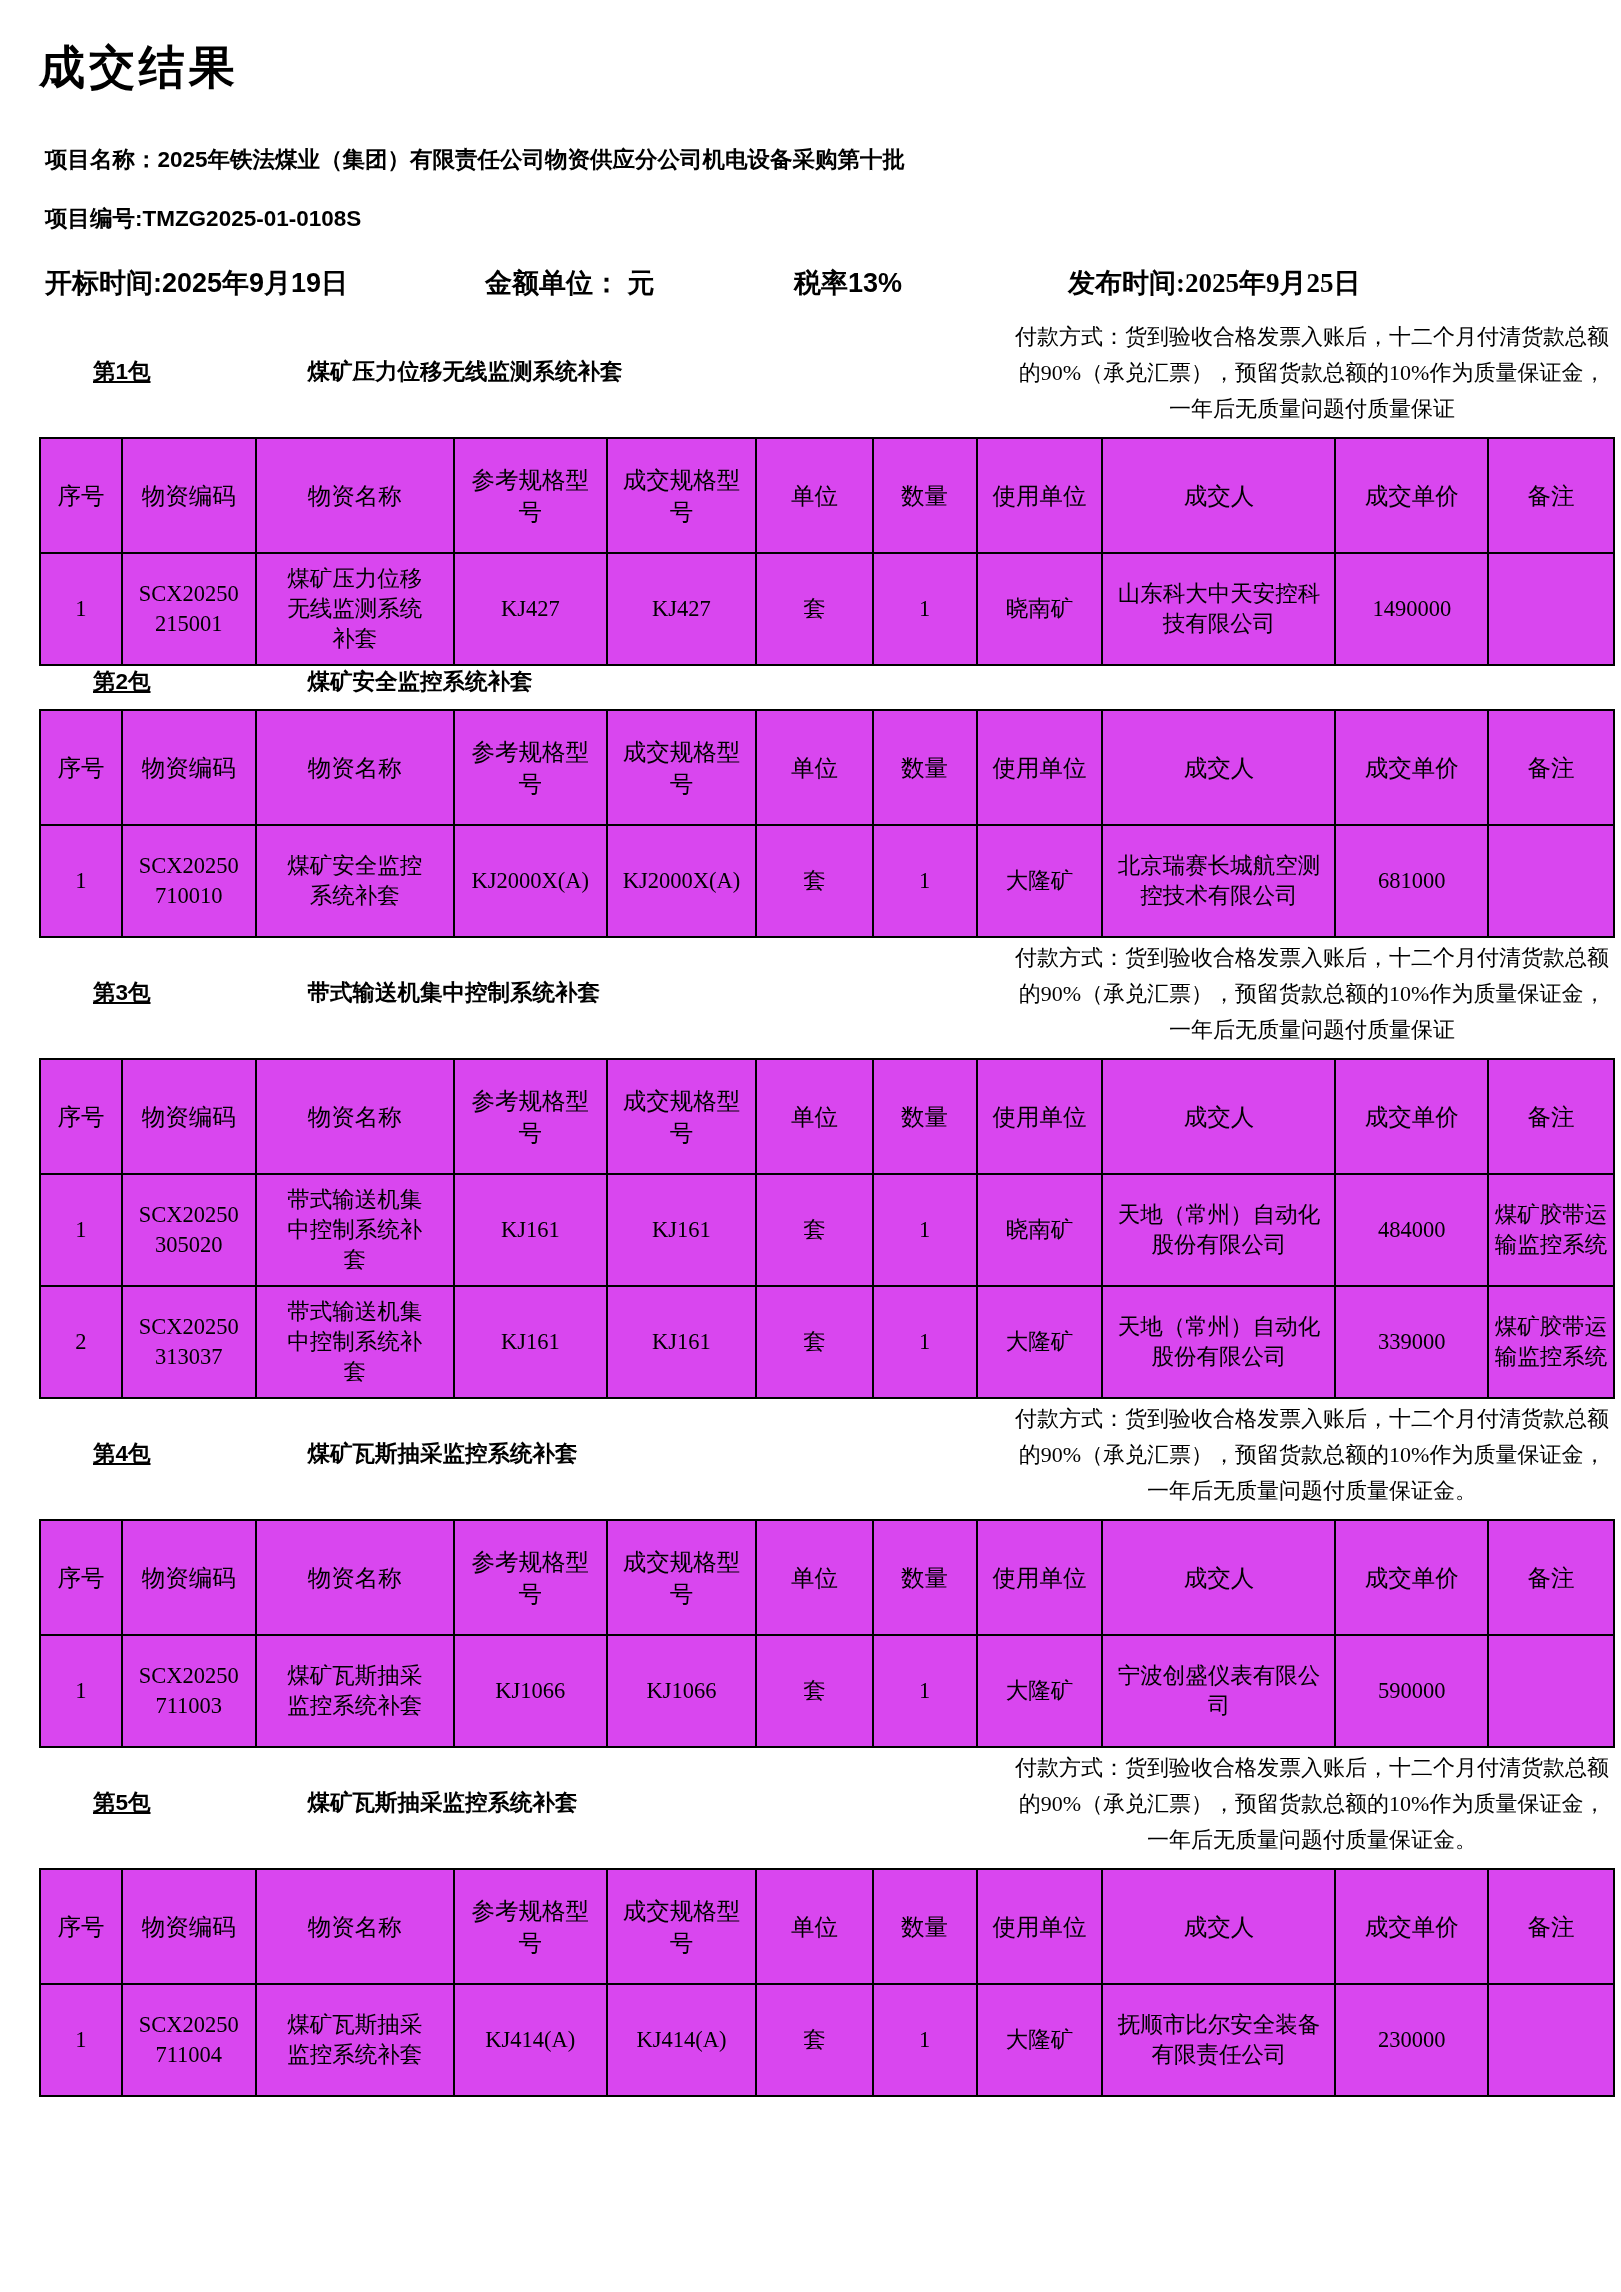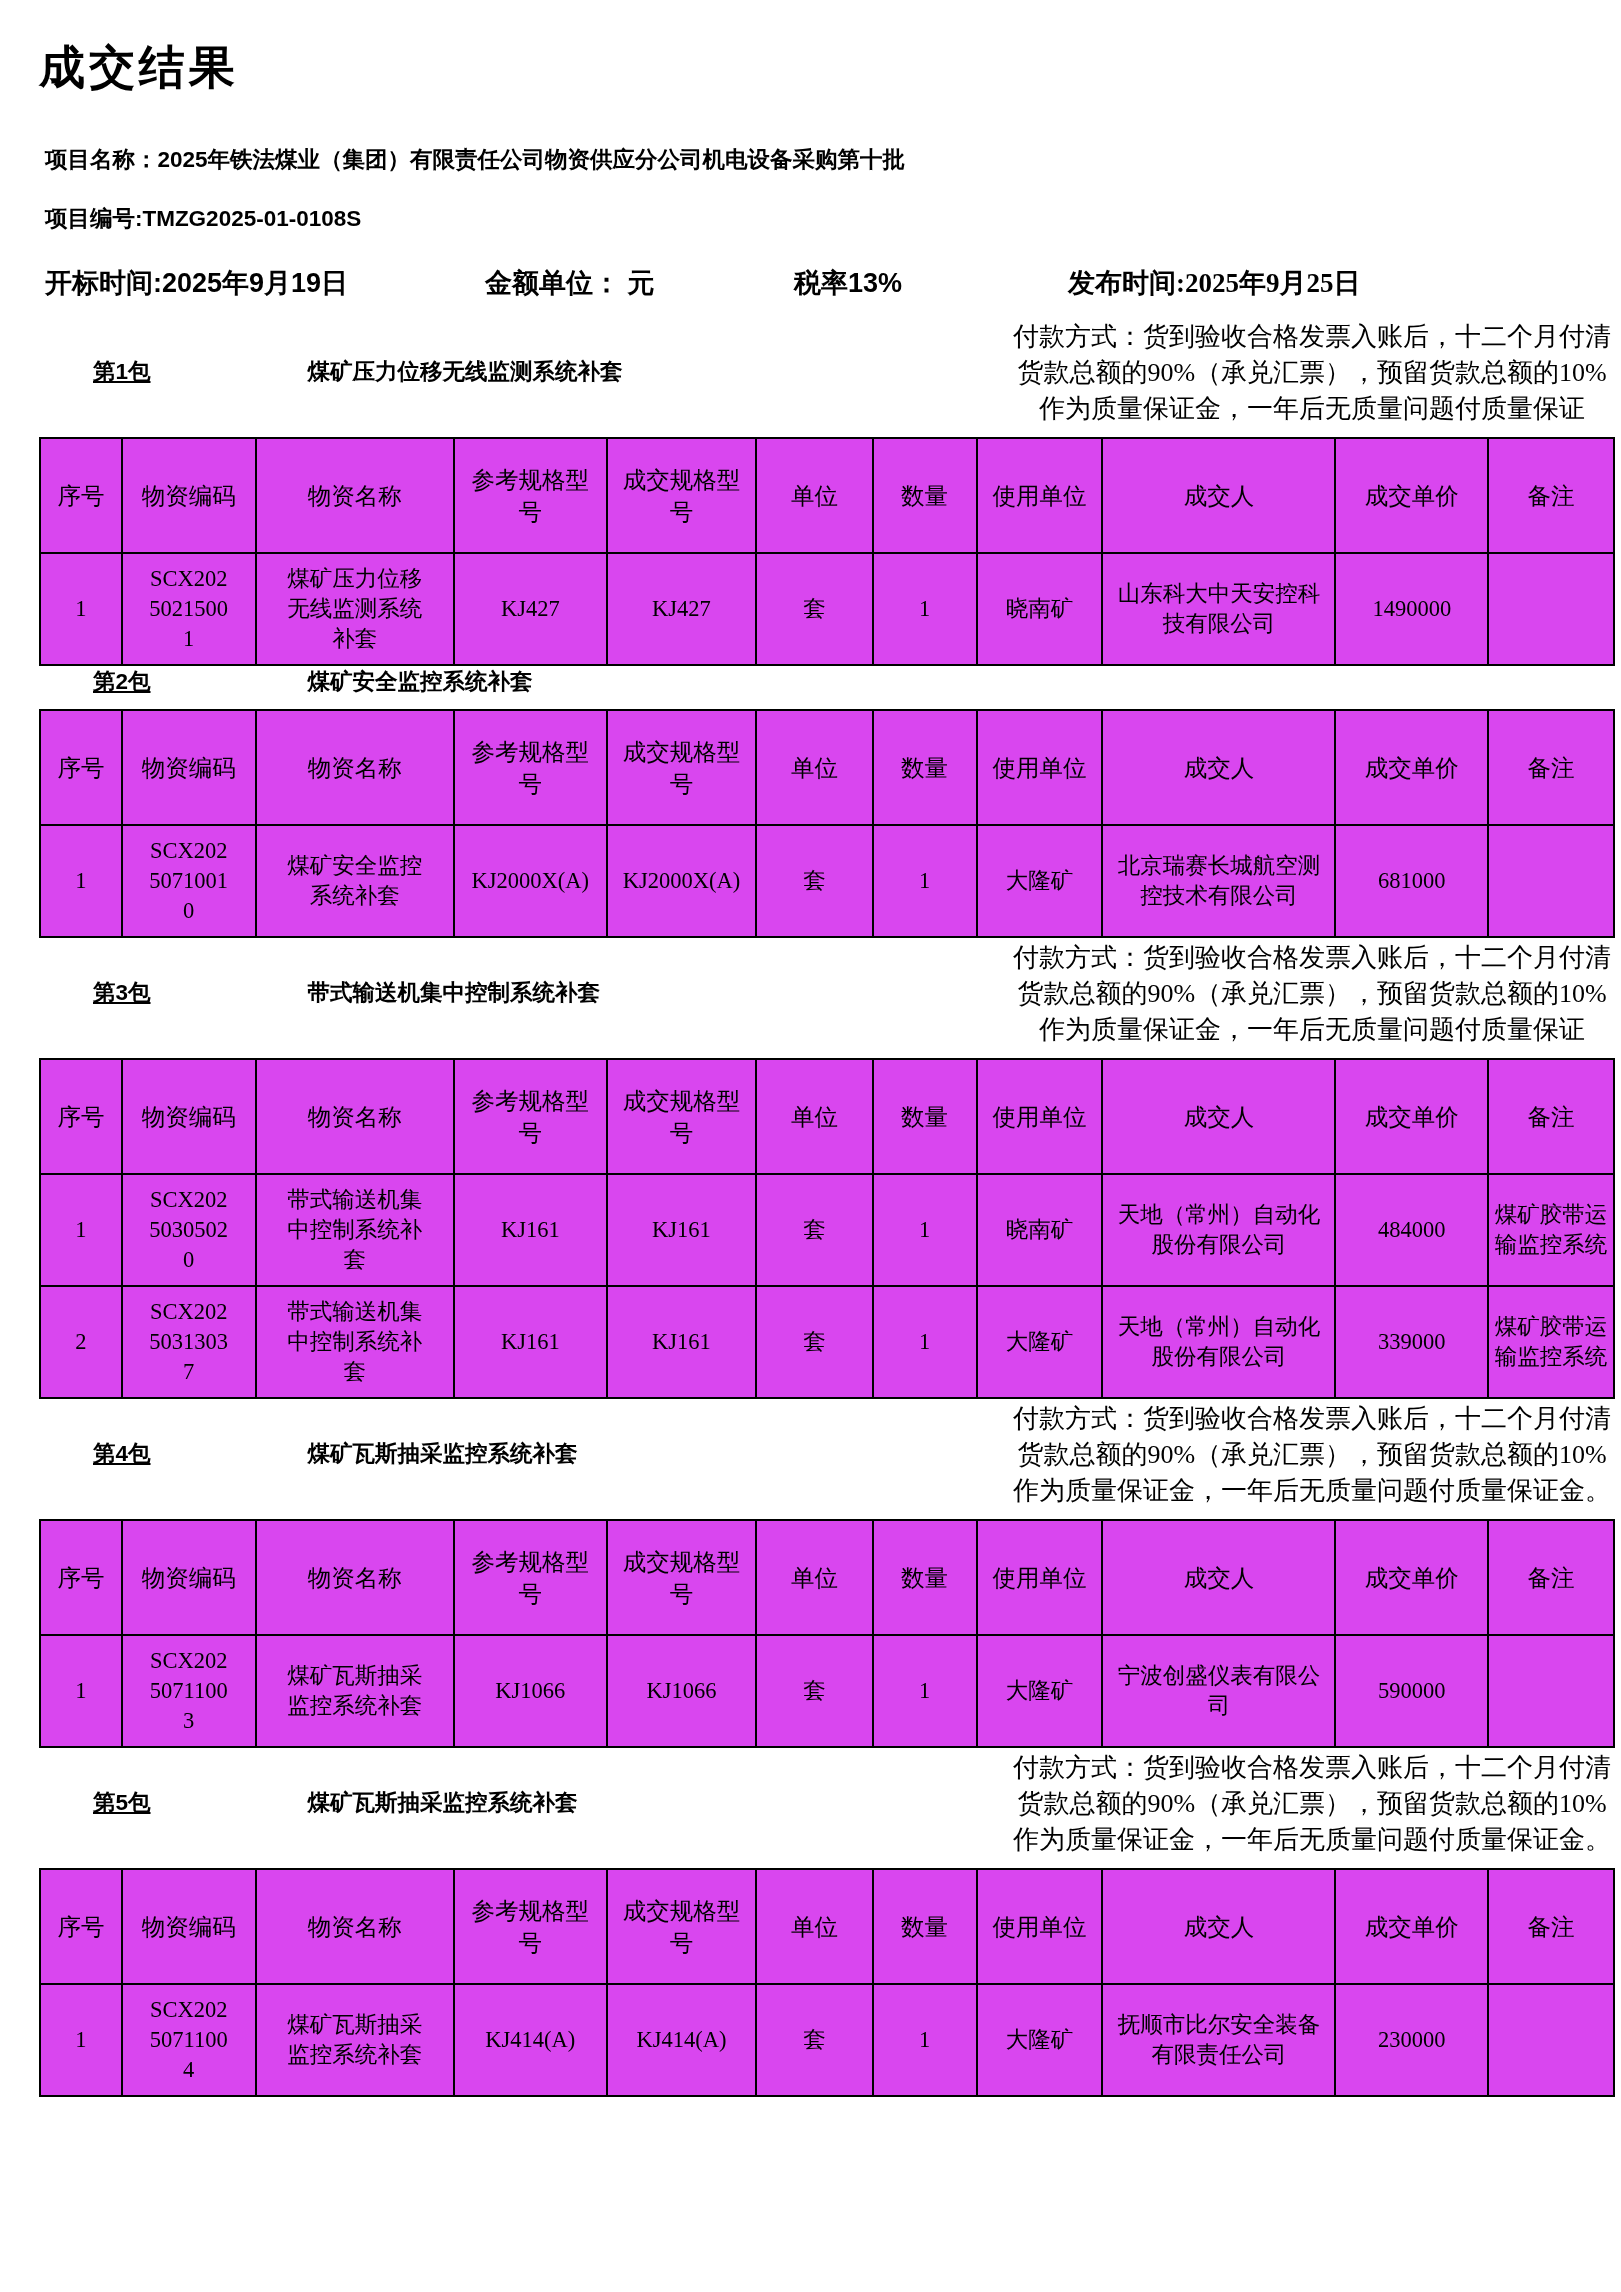--- a/index.html
+++ b/index.html
@@ -63,21 +63,21 @@
     font-weight: bold;
     white-space: nowrap;
   }
   .pkg-num { margin-left: 54px; text-decoration: underline; }
   .pkg-title { margin-left: 157px; }
   .note {
     flex: 0 0 auto;
     width: 602px;
     margin: 2px 2px -2px auto;
     font-family: "Liberation Serif", serif;
-    font-size: 26px;
+    font-size: 22px;
     line-height: 36px;
     text-align: center;
   }
   .note.clip {
     max-height: 120px;
     overflow: hidden;
   }
 
   
   table.result-table {
@@ -103,21 +103,21 @@
   }
   table.result-table td {
     height: 106px;
     padding: 2px 3.9px;
     font-size: 22.5px;
     text-align: center;
     vertical-align: middle;
     word-break: break-all;
     line-height: 30px;
   }
-  table.result-table td:nth-child(2) { padding: 0 25px; }
+  table.result-table td:nth-child(2) { padding: 0 14px; }
   table.result-table td:nth-child(3) { padding: 0 19.6px; }
   table.result-table td:nth-child(9) { padding: 0 13.7px; }
 
   col.c0  { width: 5.2%; }
   col.c1  { width: 8.5%; }
   col.c2  { width: 12.6%; }
   col.c3  { width: 9.7%; }
   col.c4  { width: 9.5%; }
   col.c5  { width: 7.4%; }
   col.c6  { width: 6.6%; }

